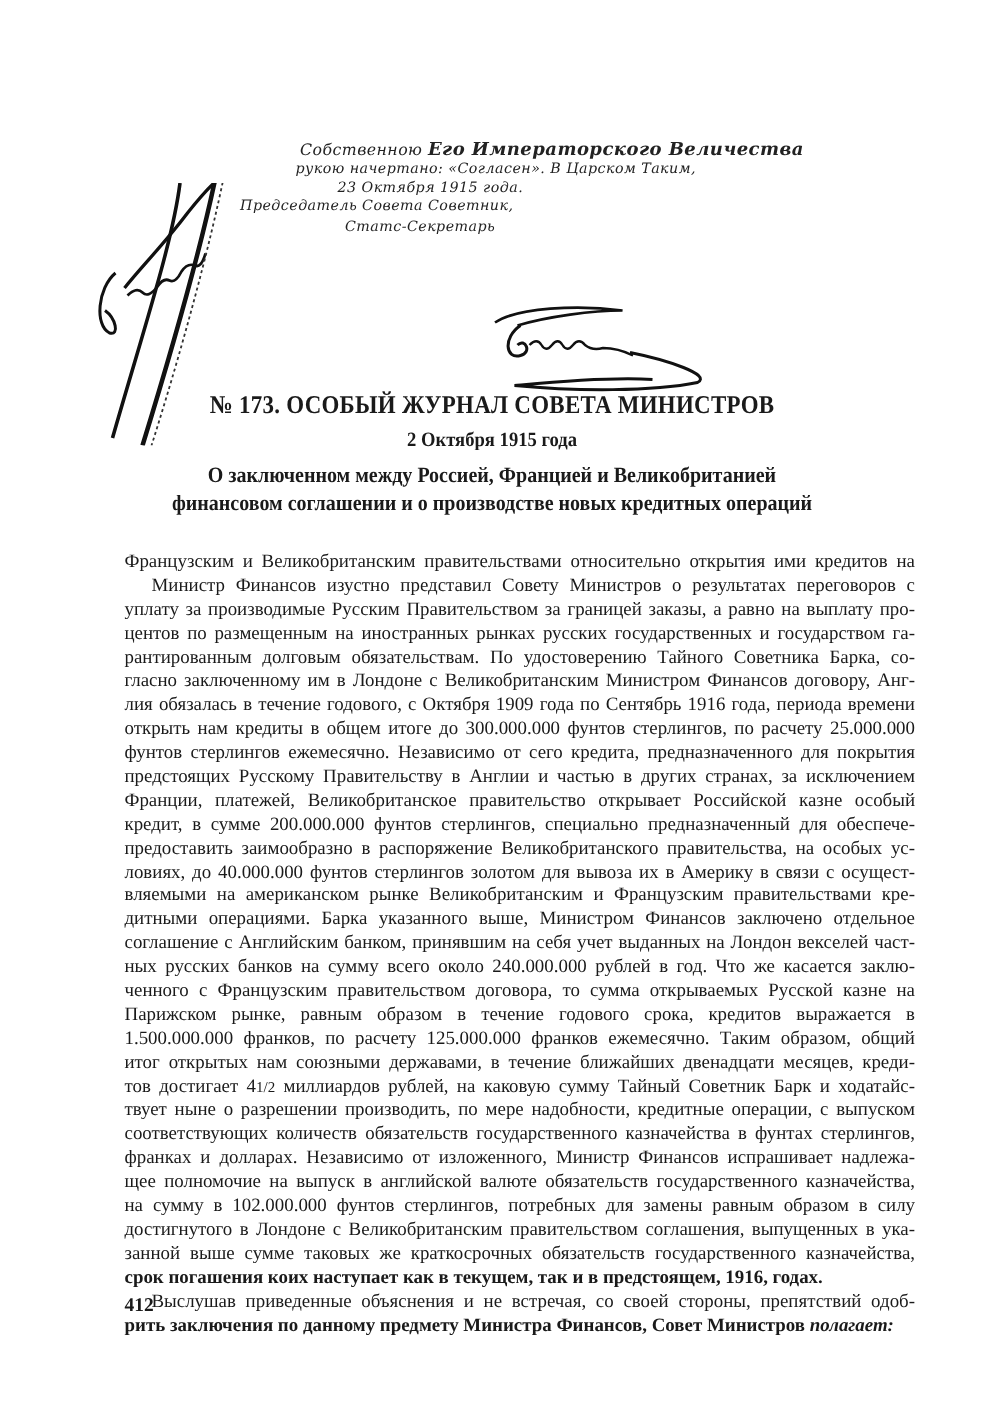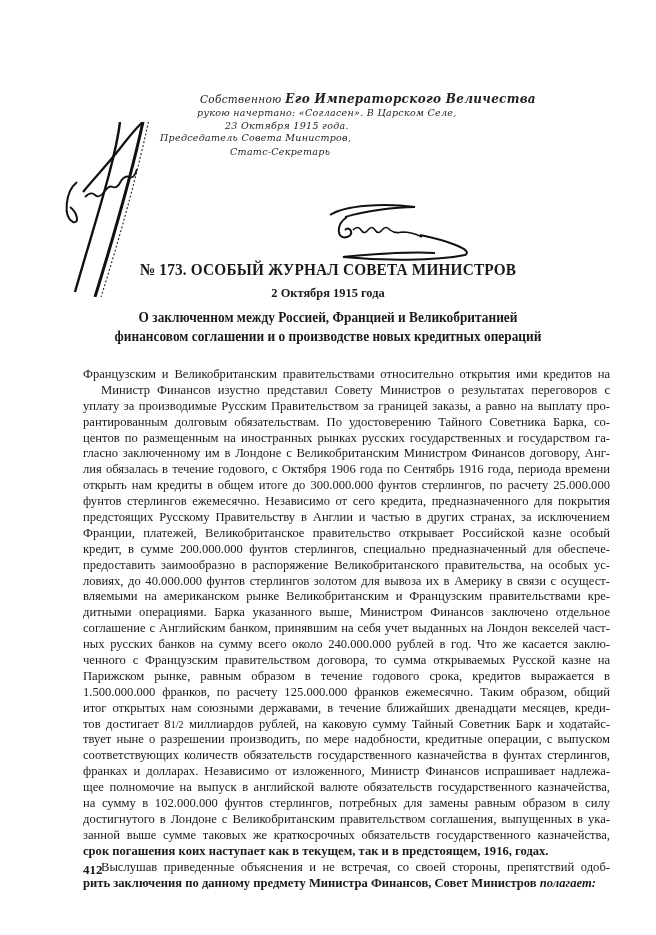--- a/index.html
+++ b/index.html
@@ -44,23 +44,23 @@
       <path d="M22 60 C 10 70, 8 95, 18 100 C 25 102, 22 90, 15 85" fill="none" stroke="#111" stroke-width="2"></path>
       <path d="M28 70 C 40 55, 55 40, 70 20 C 78 10, 85 2, 90 -2" fill="none" stroke="#111" stroke-width="2.2"></path>
       <path d="M30 75 q 6 -6 10 -2 q 4 4 10 -4 q 4 -6 8 -4 q 4 2 8 -6 q 4 -6 9 -4 q 4 2 7 -8" fill="none" stroke="#111" stroke-width="1.8"></path>
       <path d="M65 0 C 60 40, 40 100, 20 170" fill="none" stroke="#111" stroke-width="2.4"></path>
       <path d="M90 -10 C 80 40, 60 110, 40 175" fill="none" stroke="#111" stroke-width="3"></path>
       <path d="M95 -8 C 85 42, 66 112, 46 175" fill="none" stroke="#333" stroke-width="1.2" stroke-dasharray="2 2"></path>
     </svg>
 
     <div class="hw-block">
       <div class="hw-line hw-l1"><span>Собственною</span> <b>Его Императорского Величества</b></div>
-      <div class="hw-line hw-l2">рукою начертано: «Согласен». В Царском Селе,</div>
+      <div class="hw-line hw-l2">рукою начертано: «Согласен». В Царском Таким,</div>
       <div class="hw-line hw-l3">23 Октября 1915 года.</div>
-      <div class="hw-line hw-l4">Председатель Совета Министров,</div>
+      <div class="hw-line hw-l4">Председатель Совета Советник,</div>
       <div class="hw-line hw-l5">Статс-Секретарь</div>
     </div>
 
     <svg class="hw-signature" viewBox="0 0 160 70">
       <path d="M5 20 C 20 10, 60 8, 90 12 C 70 12, 40 16, 20 22" fill="none" stroke="#111" stroke-width="1.8"></path>
       <path d="M22 22 C 10 30, 12 45, 22 42 C 30 40, 25 30, 20 35" fill="none" stroke="#111" stroke-width="2"></path>
       <path d="M28 35 q 5 -5 8 0 q 3 5 7 0 q 4 -5 7 0 q 3 5 7 0 q 4 -5 8 0 q 5 4 12 2 q 10 0 20 5" fill="none" stroke="#111" stroke-width="1.6"></path>
       <path d="M95 40 C 120 45, 150 55, 140 60 C 110 66, 60 66, 18 62 C 40 60, 80 56, 110 58" fill="none" stroke="#111" stroke-width="2"></path>
     </svg>
   </div>
@@ -69,40 +69,40 @@
   <div class="doc-date">2 Октября 1915 года</div>
   <div class="doc-subtitle">
     <div>О заключенном между Россией, Францией и Великобританией</div>
     <div>финансовом соглашении и о производстве новых кредитных операций</div>
   </div>
 
   <div class="body-text">
     <span class="body-line">Французским и Великобританским правительствами относительно открытия ими кредитов на</span>
     <span class="body-line indent">Министр Финансов изустно представил Совету Министров о результатах переговоров с</span>
     <span class="body-line">уплату за производимые Русским Правительством за границей заказы, а равно на выплату про-</span>
+    <span class="body-line">центов по размещенным на иностранных рынках русских государственных и государством га-</span>
     <span class="body-line">рантированным долговым обязательствам. По удостоверению Тайного Советника Барка, со-</span>
-    <span class="body-line">центов по размещенным на иностранных рынках русских государственных и государством га-</span>
     <span class="body-line">гласно заключенному им в Лондоне с Великобританским Министром Финансов договору, Анг-</span>
-    <span class="body-line">лия обязалась в течение годового, с Октября 1906 года по Сентябрь 1916 года, периода времени</span>
+    <span class="body-line">лия обязалась в течение годового, с Октября 1909 года по Сентябрь 1916 года, периода времени</span>
     <span class="body-line">открыть нам кредиты в общем итоге до 300.000.000 фунтов стерлингов, по расчету 25.000.000</span>
     <span class="body-line">фунтов стерлингов ежемесячно. Независимо от сего кредита, предназначенного для покрытия</span>
     <span class="body-line">предстоящих Русскому Правительству в Англии и частью в других странах, за исключением</span>
     <span class="body-line">Франции, платежей, Великобританское правительство открывает Российской казне особый</span>
     <span class="body-line">кредит, в сумме 200.000.000 фунтов стерлингов, специально предназначенный для обеспече-</span>
     <span class="body-line">предоставить заимообразно в распоряжение Великобританского правительства, на особых ус-</span>
     <span class="body-line">ловиях, до 40.000.000 фунтов стерлингов золотом для вывоза их в Америку в связи с осущест-</span>
     <span class="body-line">вляемыми на американском рынке Великобританским и Французским правительствами кре-</span>
     <span class="body-line">дитными операциями. Барка указанного выше, Министром Финансов заключено отдельное</span>
     <span class="body-line">соглашение с Английским банком, принявшим на себя учет выданных на Лондон векселей част-</span>
     <span class="body-line">ных русских банков на сумму всего около 240.000.000 рублей в год. Что же касается заклю-</span>
     <span class="body-line">ченного с Французским правительством договора, то сумма открываемых Русской казне на</span>
     <span class="body-line">Парижском рынке, равным образом в течение годового срока, кредитов выражается в</span>
     <span class="body-line">1.500.000.000 франков, по расчету 125.000.000 франков ежемесячно. Таким образом, общий</span>
     <span class="body-line">итог открытых нам союзными державами, в течение ближайших двенадцати месяцев, креди-</span>
-    <span class="body-line"><span>тов достигает 8</span><span style="font-size:10px;">1/2</span><span> миллиардов рублей, на каковую сумму Тайный Советник Барк и ходатайс-</span></span>
+    <span class="body-line"><span>тов достигает 4</span><span style="font-size:10px;">1/2</span><span> миллиардов рублей, на каковую сумму Тайный Советник Барк и ходатайс-</span></span>
     <span class="body-line">твует ныне о разрешении производить, по мере надобности, кредитные операции, с выпуском</span>
     <span class="body-line">соответствующих количеств обязательств государственного казначейства в фунтах стерлингов,</span>
     <span class="body-line">франках и долларах. Независимо от изложенного, Министр Финансов испрашивает надлежа-</span>
     <span class="body-line">щее полномочие на выпуск в английской валюте обязательств государственного казначейства,</span>
     <span class="body-line">на сумму в 102.000.000 фунтов стерлингов, потребных для замены равным образом в силу</span>
     <span class="body-line">достигнутого в Лондоне с Великобританским правительством соглашения, выпущенных в ука-</span>
     <span class="body-line">занной выше сумме таковых же краткосрочных обязательств государственного казначейства,</span>
     <span class="body-line last">срок погашения коих наступает как в текущем, так и в предстоящем, 1916, годах.</span>
     <span class="body-line indent">Выслушав приведенные объяснения и не встречая, со своей стороны, препятствий одоб-</span>
     <span class="body-line last"><span>рить заключения по данному предмету Министра Финансов, Совет Министров </span><i>полагает:</i></span>

